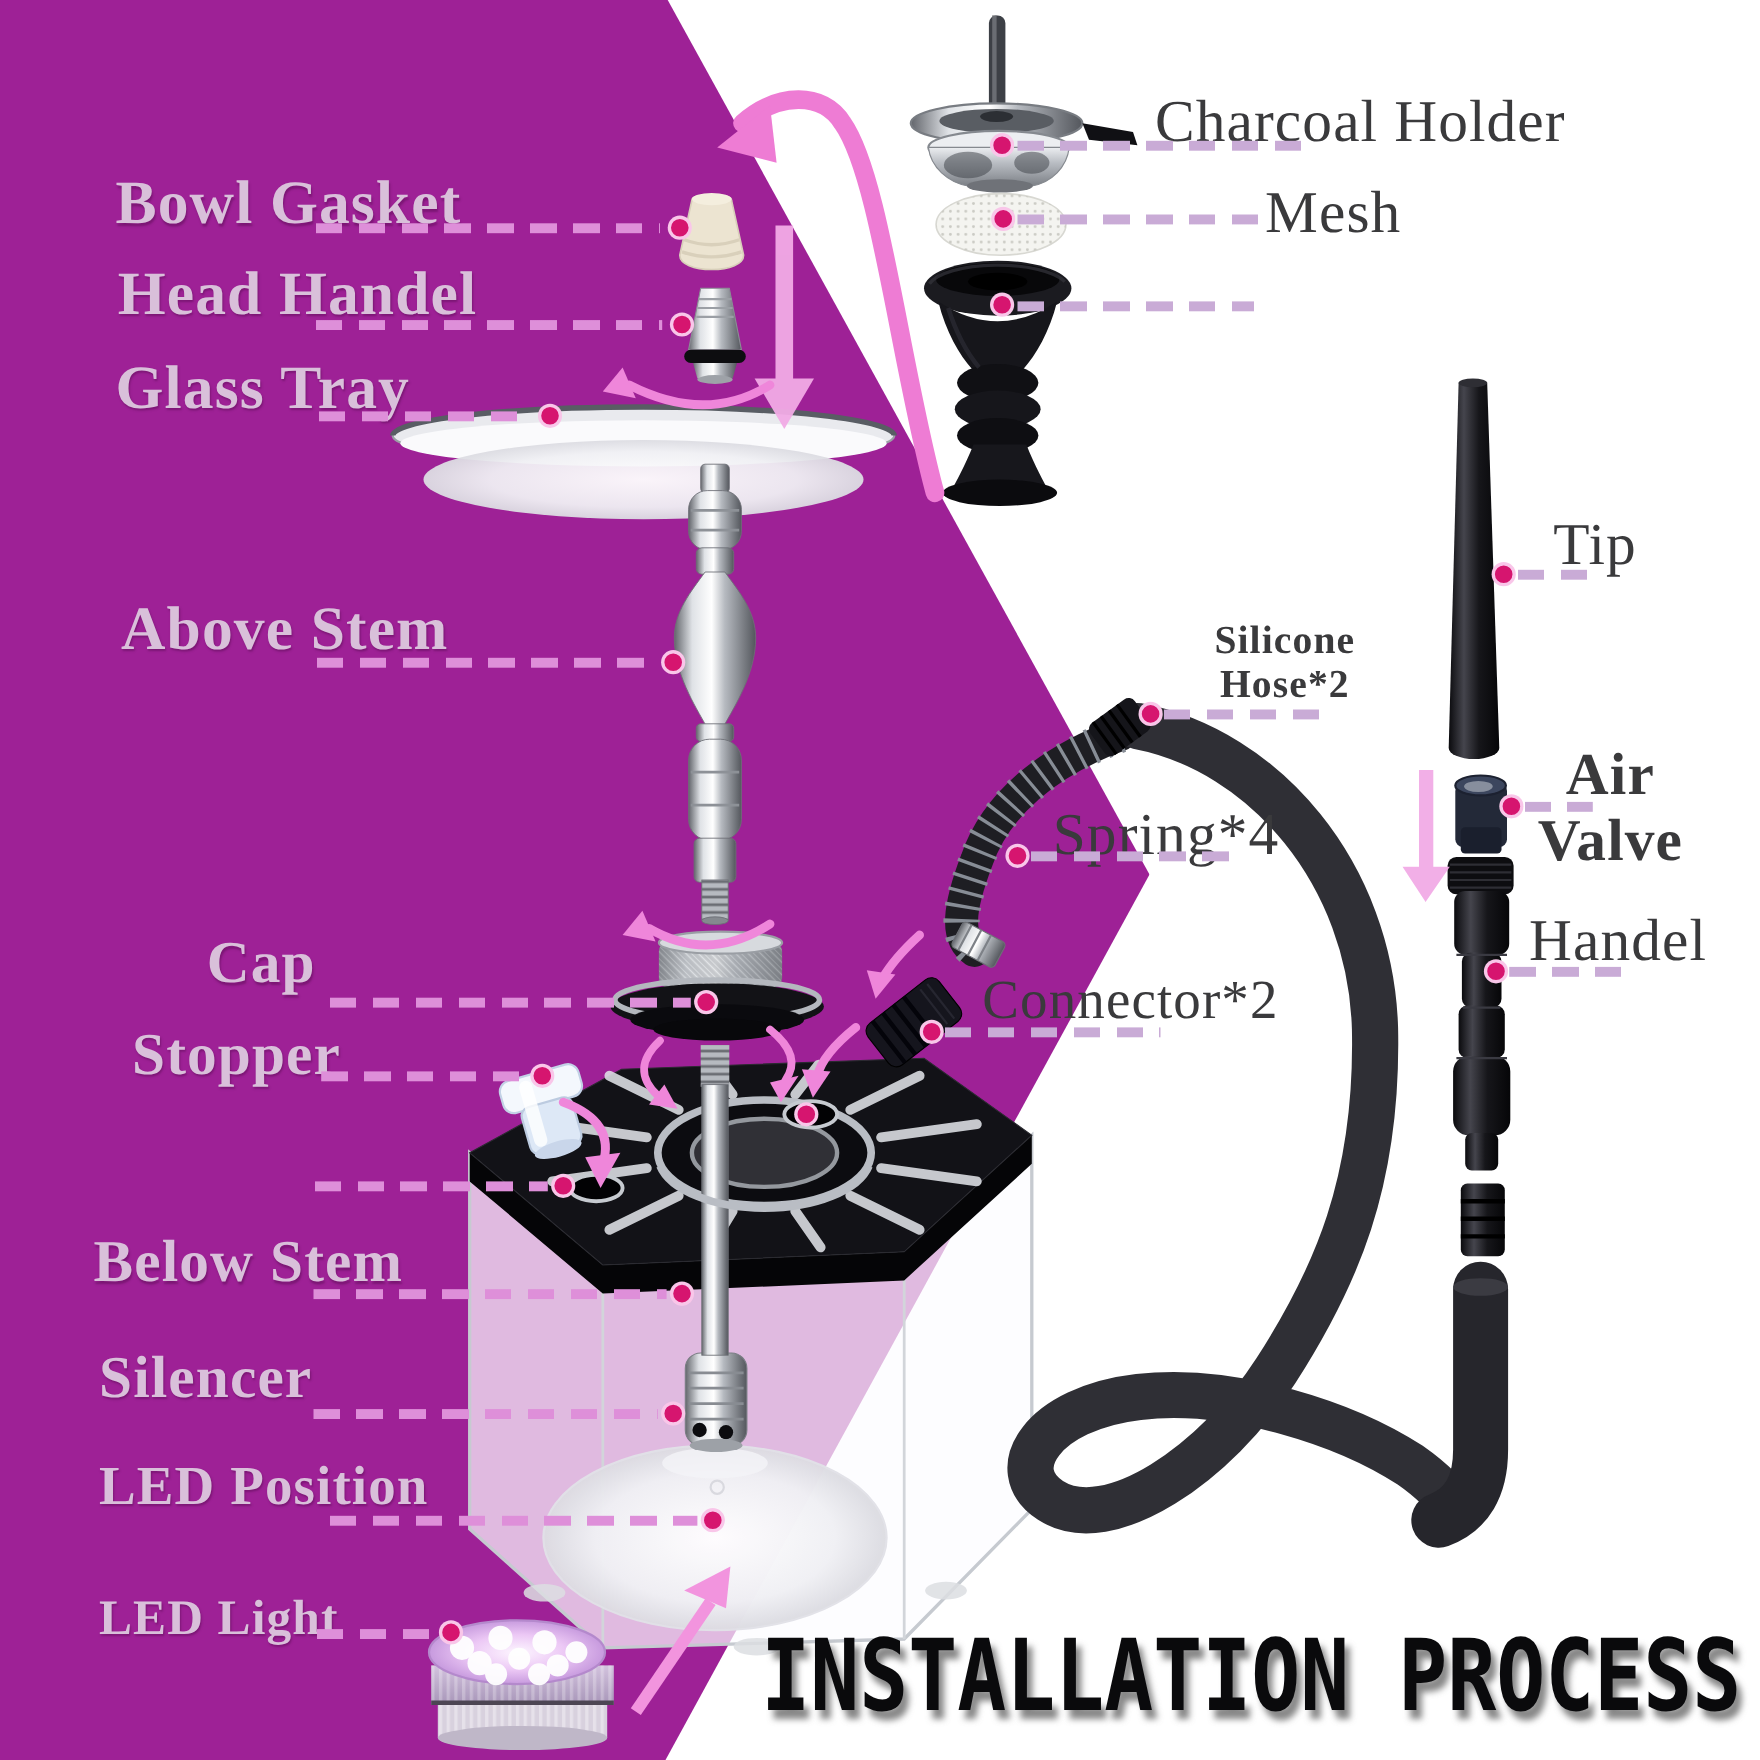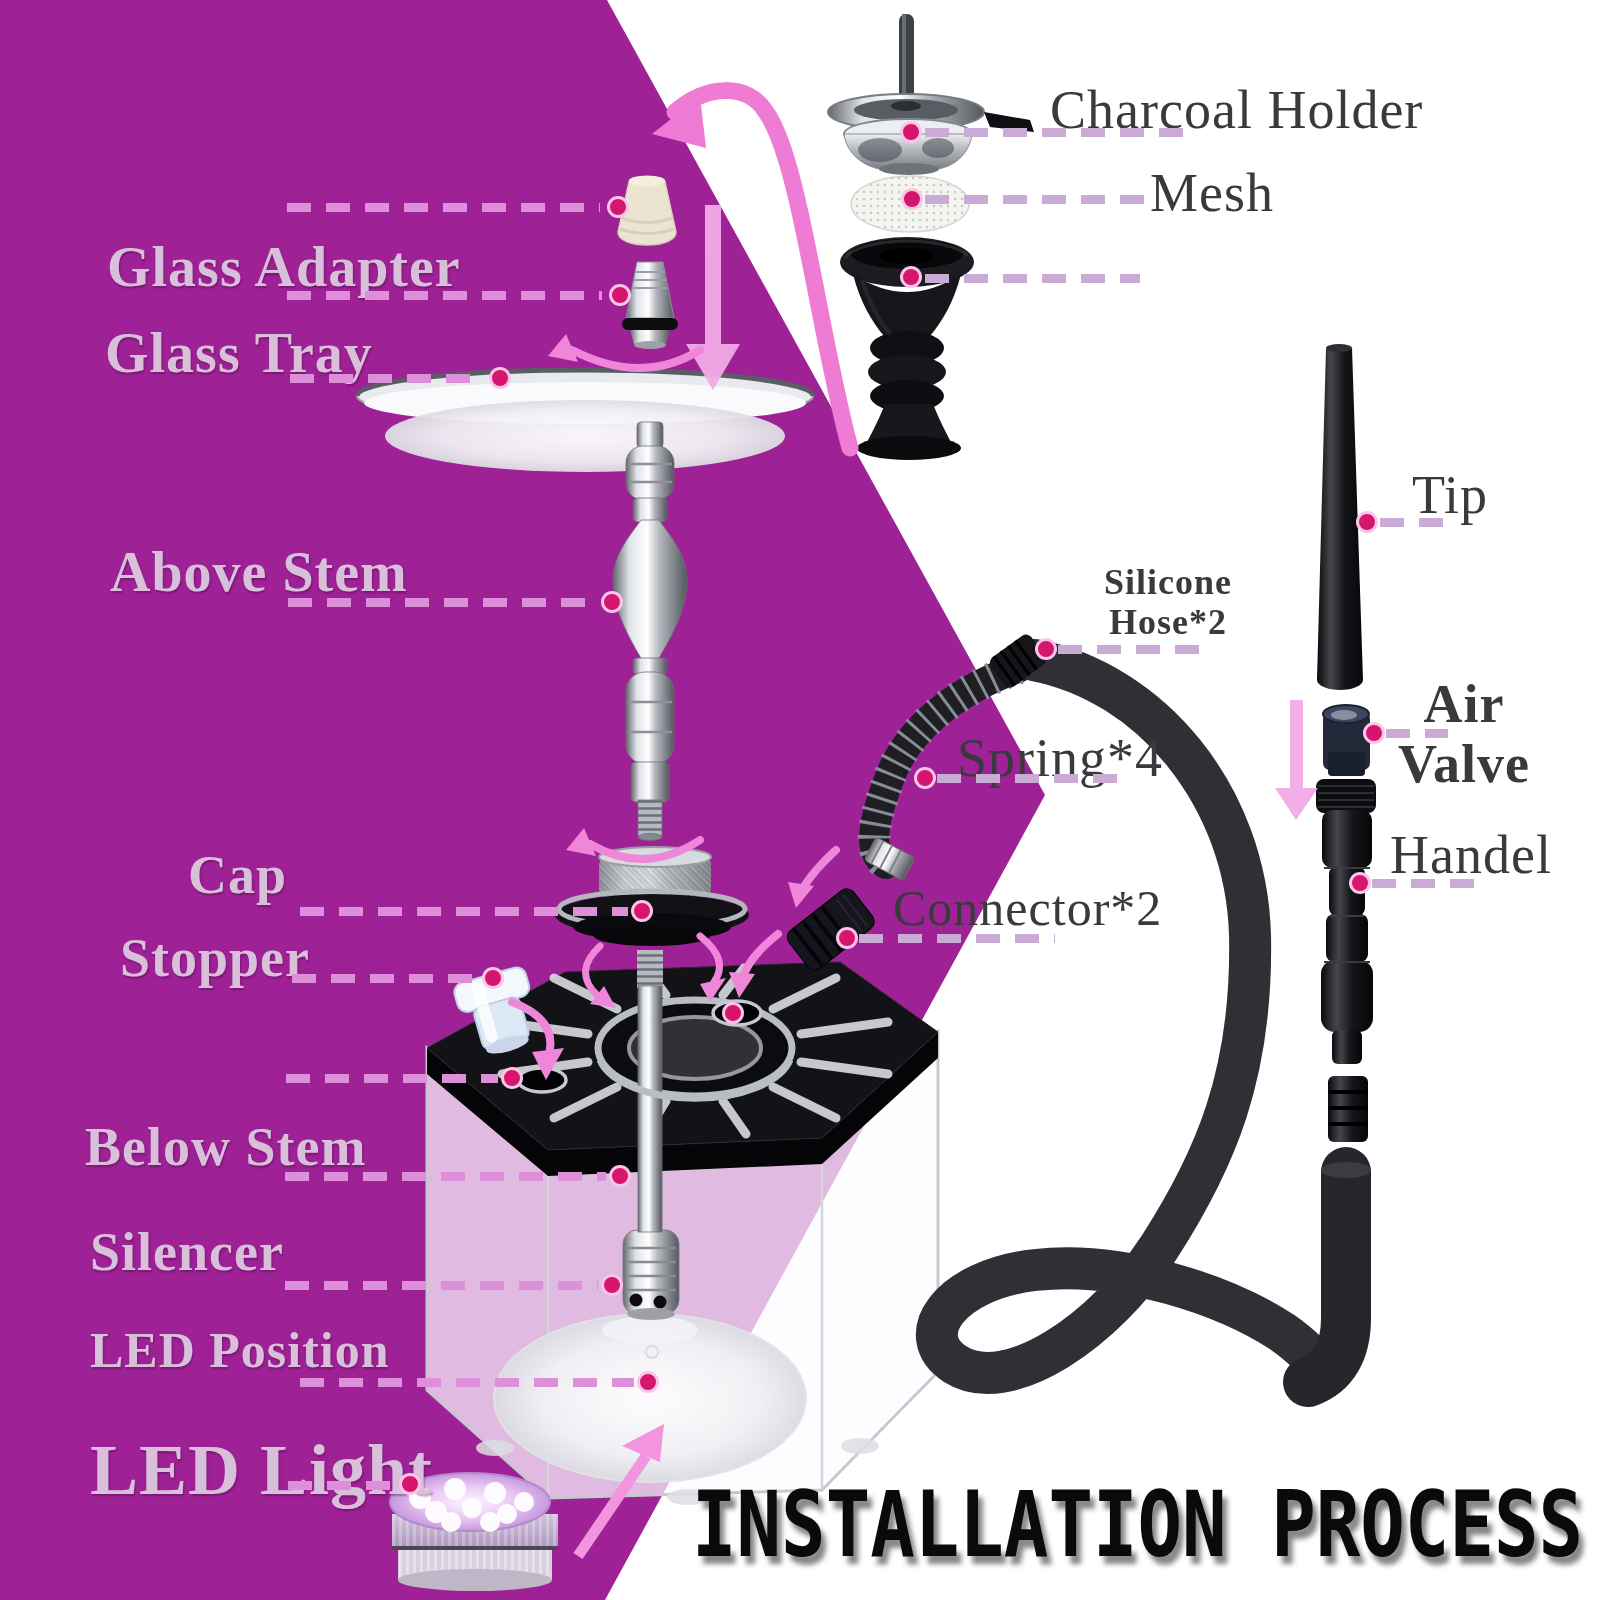--- a/index.html
+++ b/index.html
@@ -322,24 +322,25 @@
       <polygon points="700,984 726,978 710,1002" fill="#ef86da"></polygon>
       <g fill="#f2abe6" opacity=".95">
         <rect x="1290" y="700" width="13" height="92"></rect>
         <polygon points="1275,788 1318,788 1296,820"></polygon>
       </g>
       <path d="M578,1556 L646,1456" stroke="#f294de" stroke-width="11" fill="none"></path>
       <polygon points="664,1424 622,1446 660,1462" fill="#f294de"></polygon>
     </g>
   </svg>
 
+  <div class="lab-l" style="left:105px;top:185px;font-size:56px">Bowl Gasket</div>
   <div class="dash dl" style="left:287px;top:203px;width:313px"></div>
   <div class="dot" style="left:618px;top:207px"></div>
 
-  <div class="lab-l" style="left:107px;top:267px;font-size:56px">Glass Adapter</div>
+  <div class="lab-l" style="left:107px;top:267px;font-size:56px">Head Handel</div>
   <div class="dash dl" style="left:287px;top:291px;width:315px"></div>
   <div class="dot" style="left:620px;top:295px"></div>
 
   <div class="lab-l" style="left:105px;top:353px;font-size:56px">Glass Tray</div>
   <div class="dash dl" style="left:290px;top:374px;width:192px"></div>
   <div class="dot" style="left:500px;top:378px"></div>
 
   <div class="lab-l" style="left:110px;top:572px;font-size:56px">Above Stem</div>
   <div class="dash dl" style="left:288px;top:598px;width:312px"></div>
   <div class="dot" style="left:612px;top:602px"></div>
@@ -361,21 +362,21 @@
   <div class="dot" style="left:620px;top:1176px"></div>
 
   <div class="lab-l" style="left:90px;top:1252px;font-size:54px">Silencer</div>
   <div class="dash dl" style="left:285px;top:1281px;width:313px"></div>
   <div class="dot" style="left:612px;top:1285px"></div>
 
   <div class="lab-l" style="left:90px;top:1350px;font-size:50px">LED Position</div>
   <div class="dash dl" style="left:300px;top:1378px;width:334px"></div>
   <div class="dot" style="left:648px;top:1382px"></div>
 
-  <div class="lab-l" style="left:90px;top:1470px;font-size:72px">LED Light</div>
+  <div class="lab-l" style="left:90px;top:1470px;font-size:45px">LED Light</div>
   <div class="dash dl" style="left:288px;top:1481px;width:107px"></div>
   <div class="dot" style="left:410px;top:1484px"></div>
 
   <div class="lab-r" style="left:1050px;top:110px;font-size:54px">Charcoal Holder</div>
   <div class="dash dr" style="left:925px;top:128px;width:260px"></div>
   <div class="dot" style="left:911px;top:132px"></div>
 
   <div class="lab-r" style="left:1150px;top:193px;font-size:54px">Mesh</div>
   <div class="dash dr" style="left:925px;top:195px;width:223px"></div>
   <div class="dot" style="left:912px;top:199px"></div>

